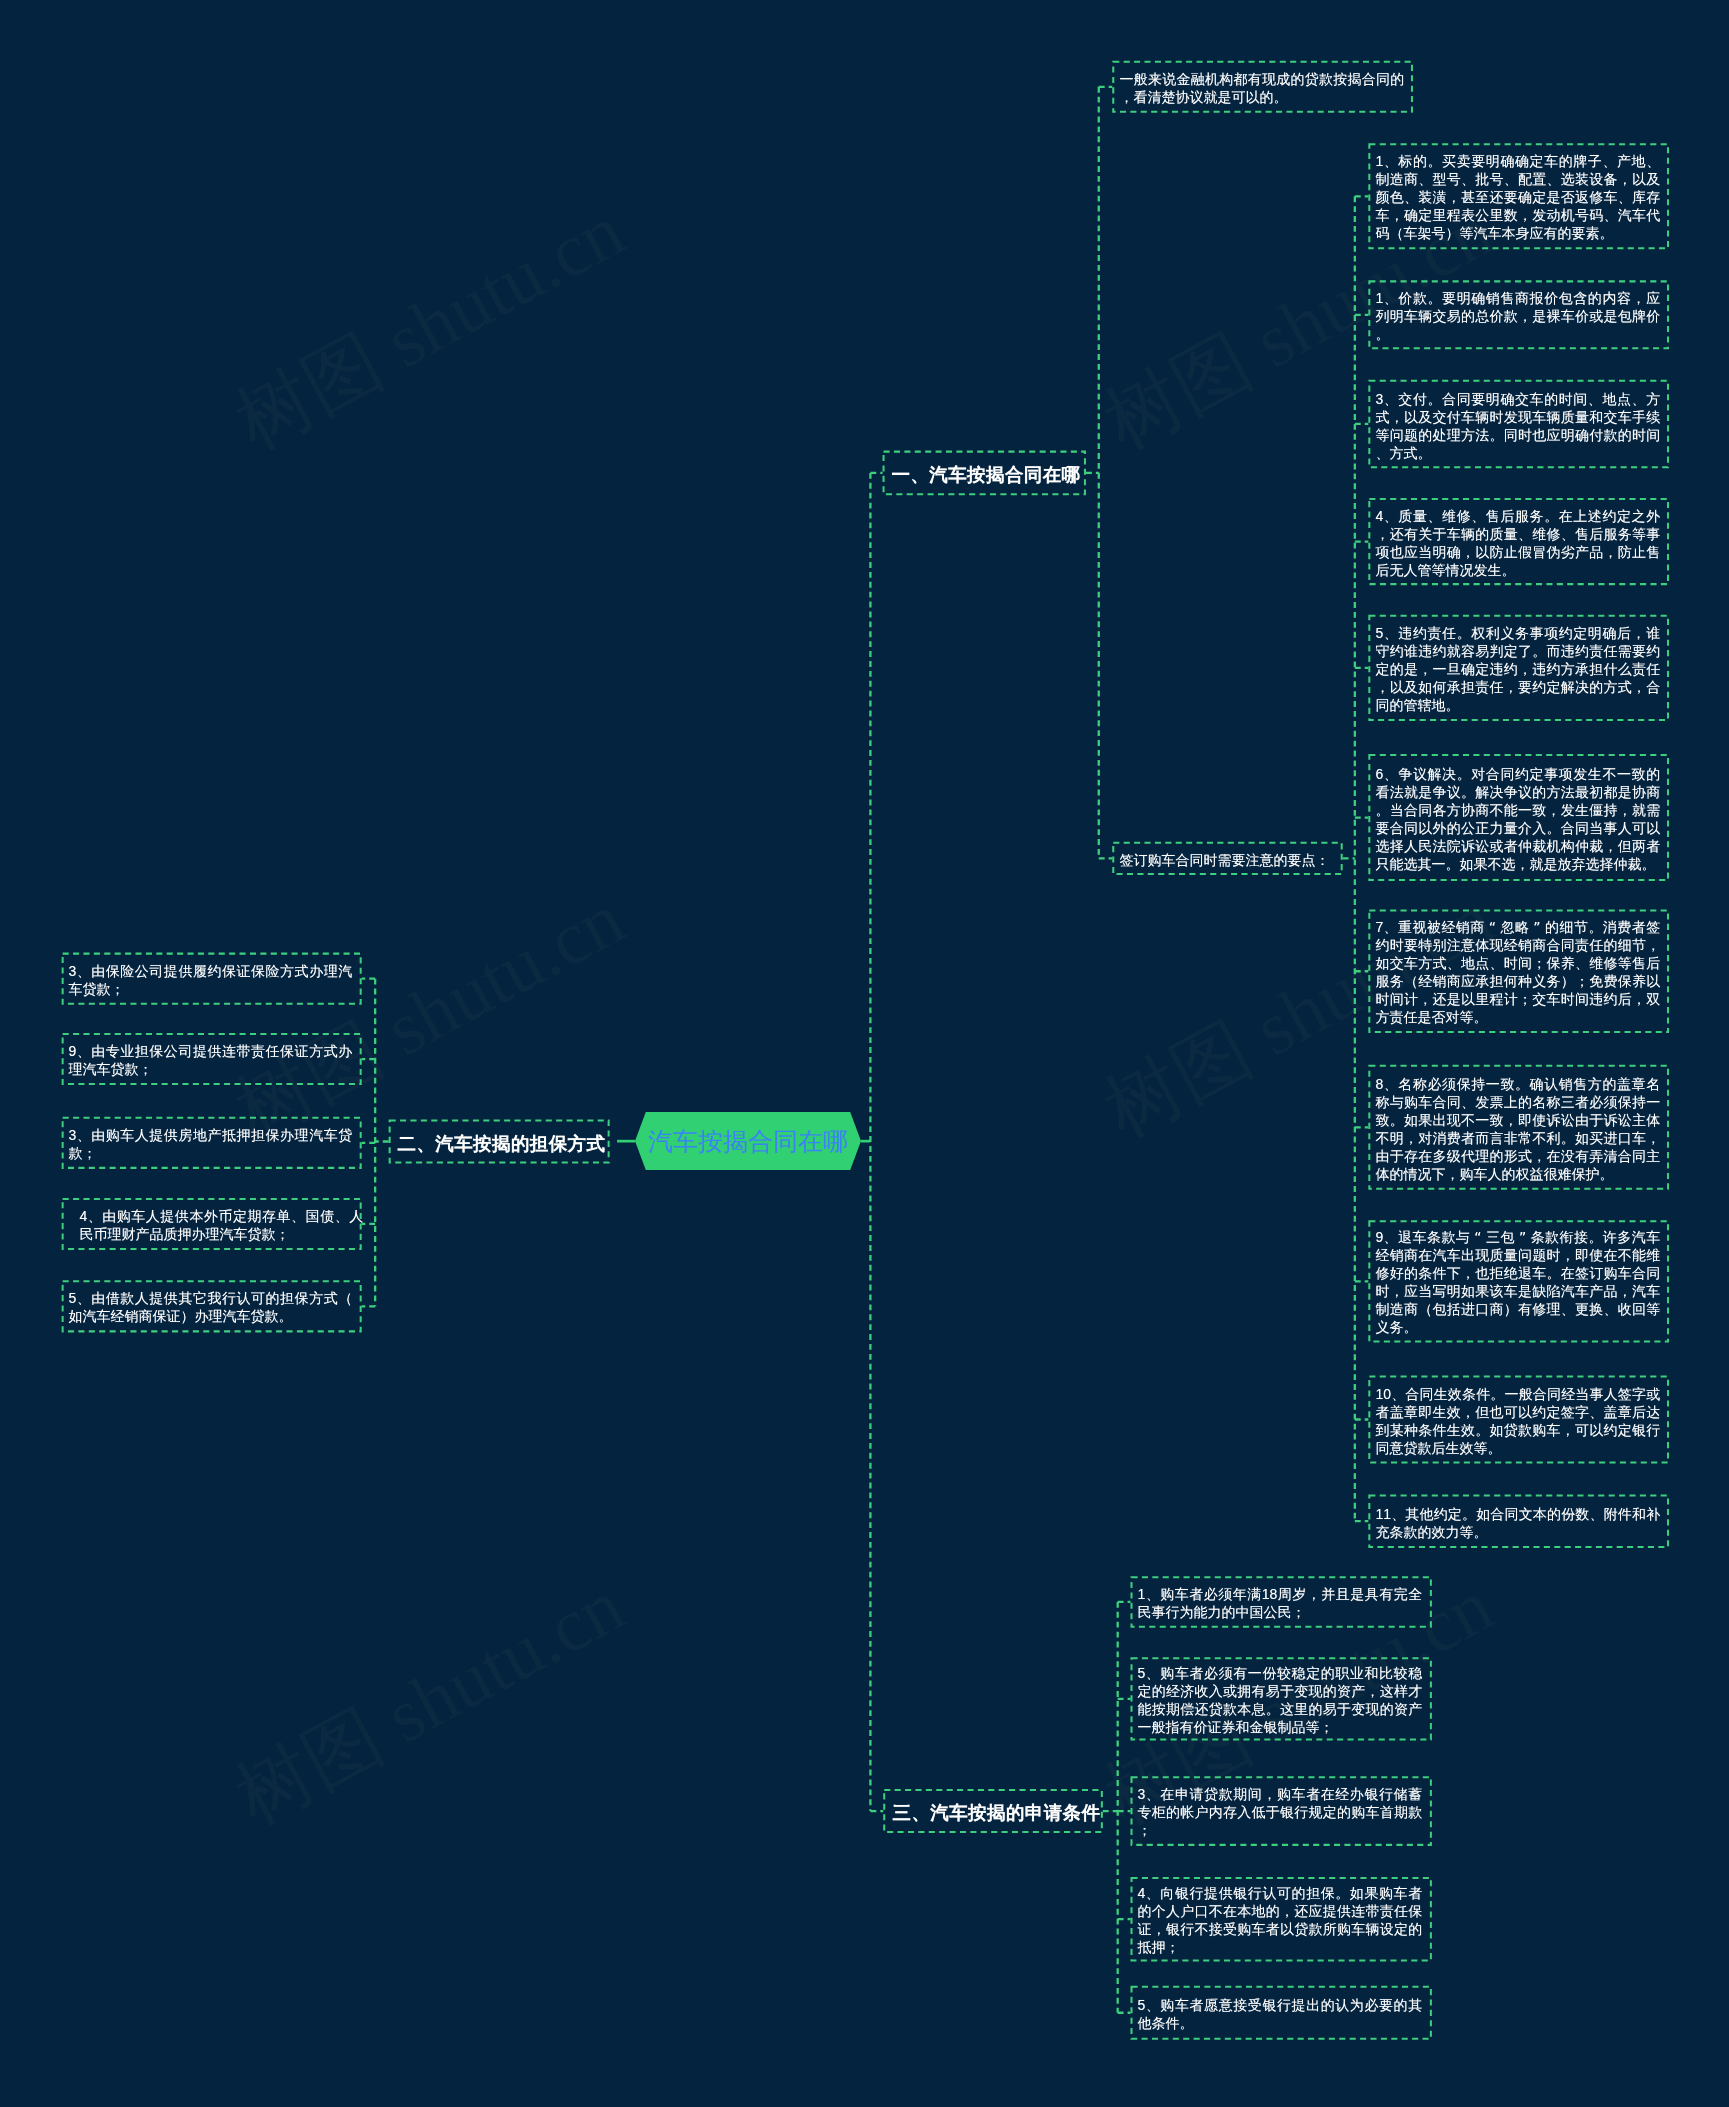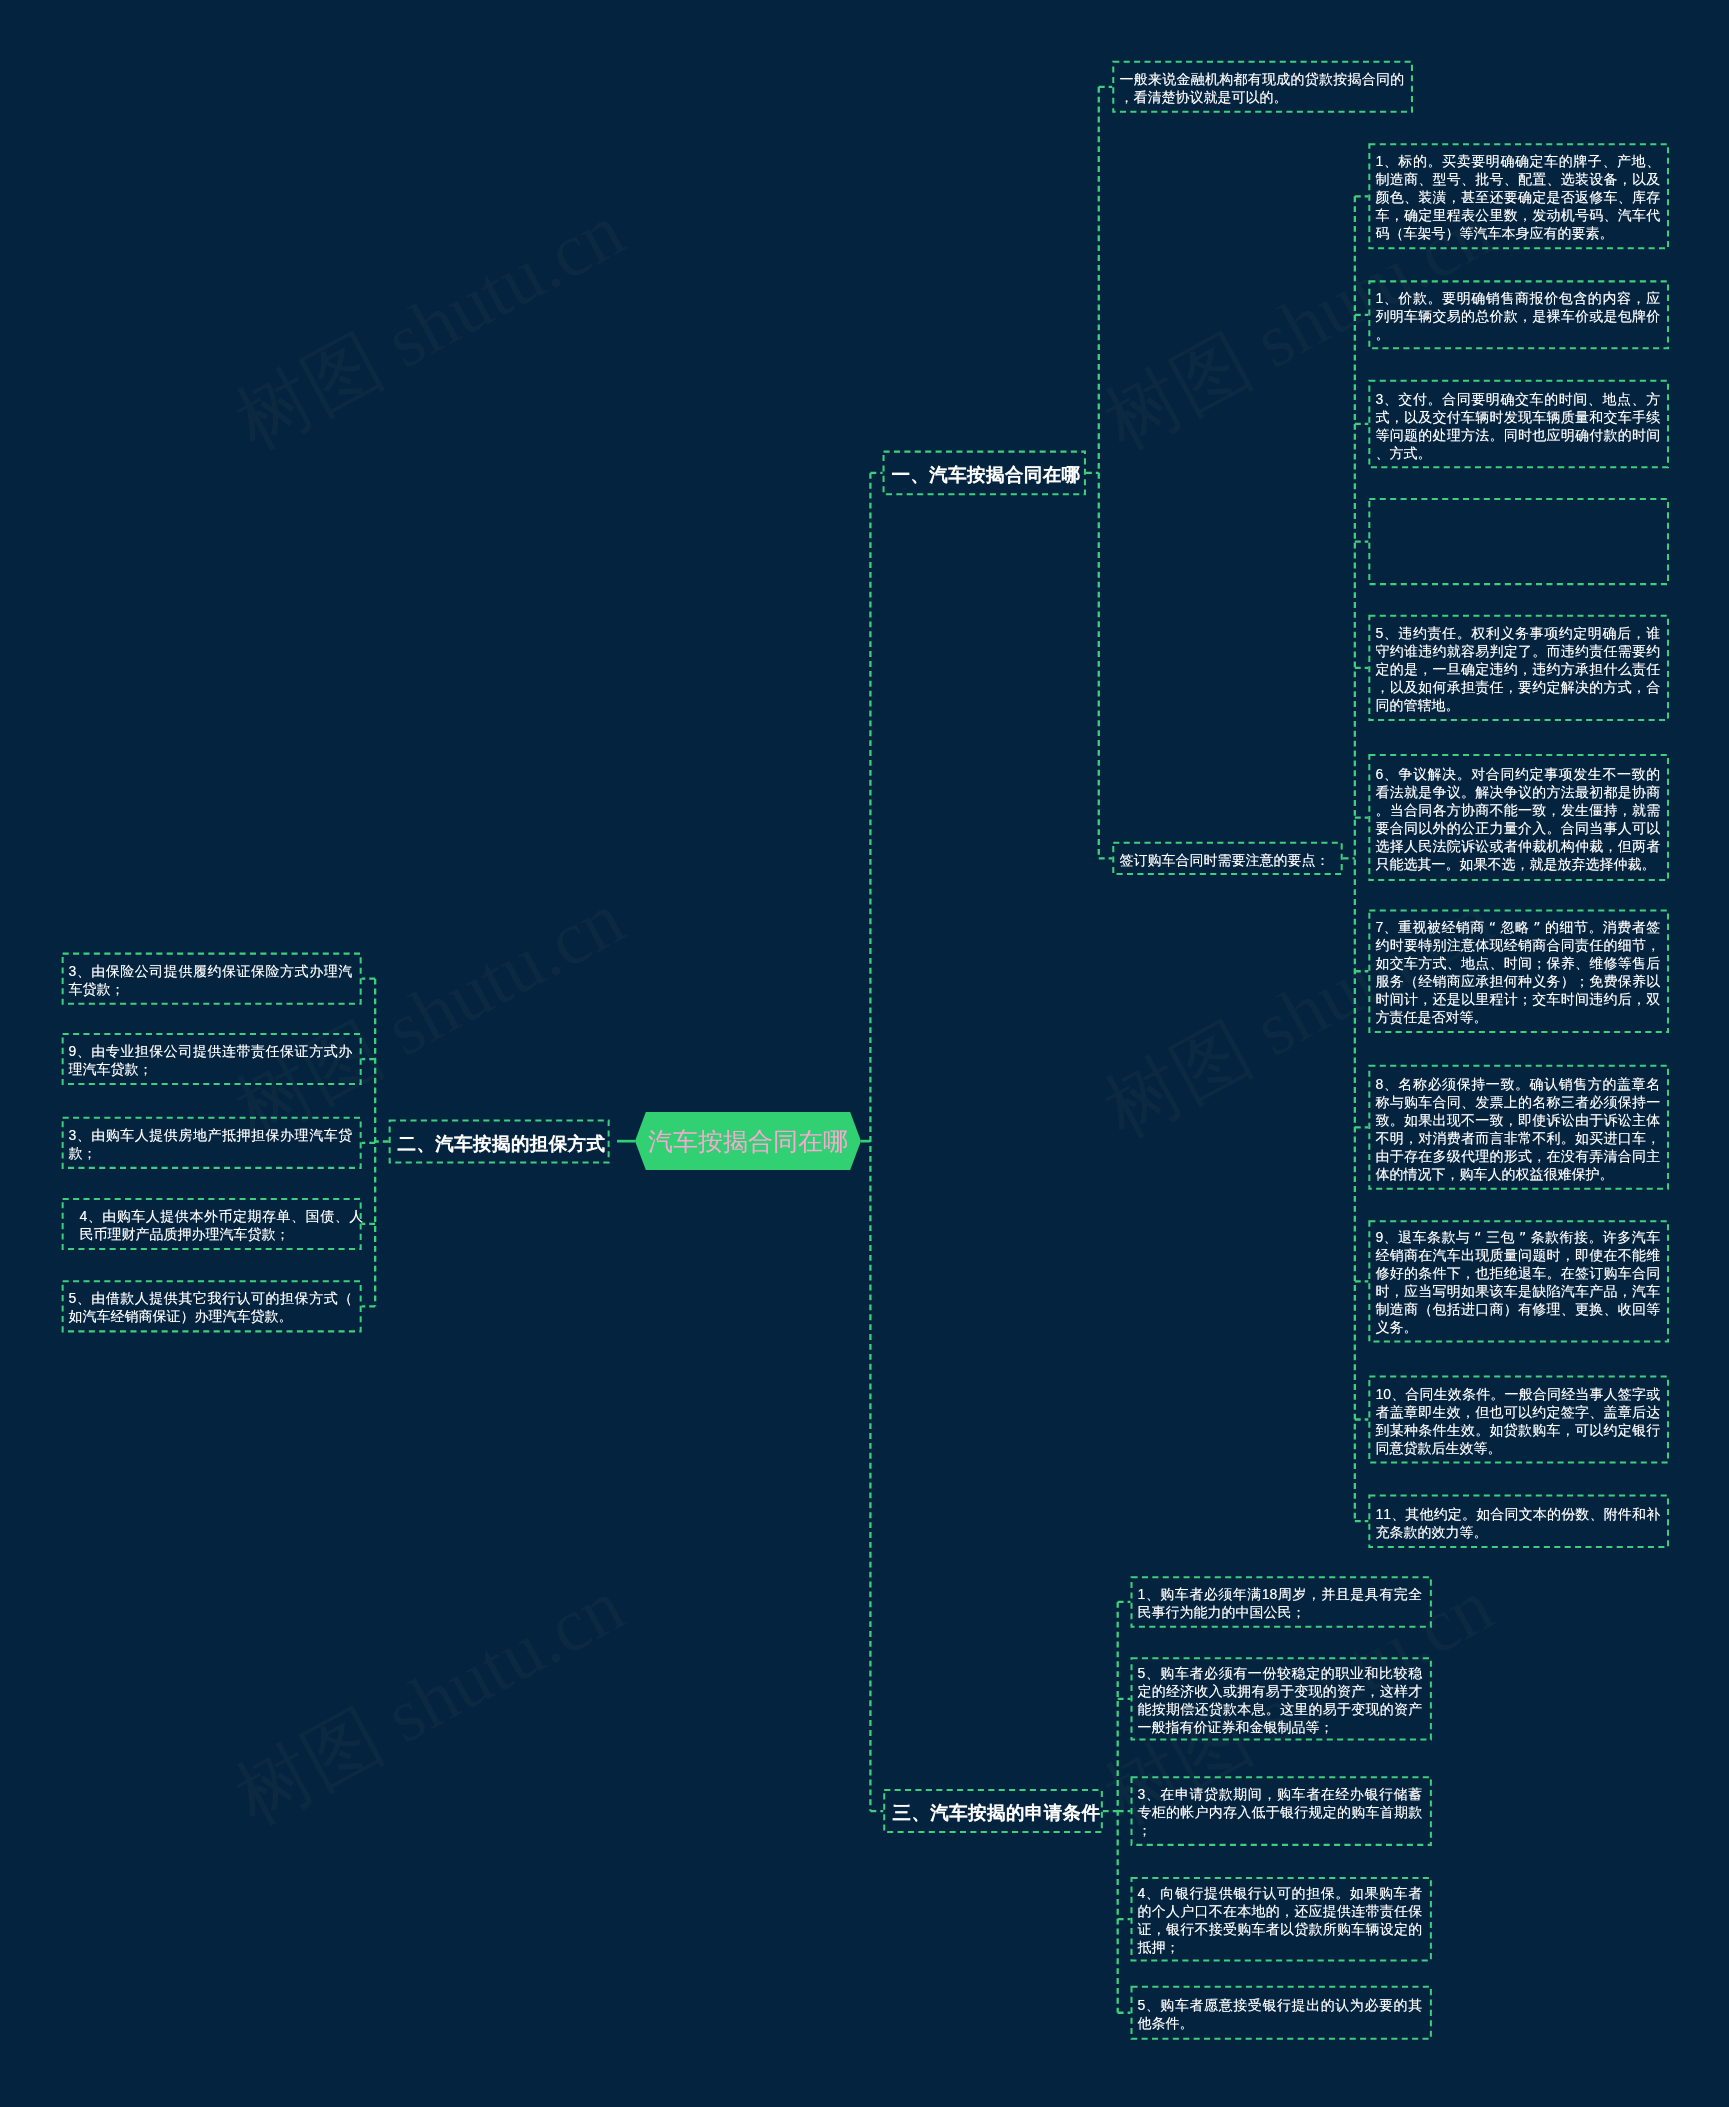--- a/index.html
+++ b/index.html
@@ -15,21 +15,21 @@
 .nd .t{font-size:14px;line-height:18px;padding:2px 8.8px 0 7.4px;width:100%;
        box-sizing:border-box;text-align:justify;text-justify:inter-ideograph;
        line-break:anywhere;text-align-last:left;text-shadow:0 0 0.7px rgba(255,255,255,.5);}
 
 .fw{font-family:"DejaVu Sans",sans-serif;padding:0 4px;}
 .hdr .t{white-space:nowrap;text-align:left;font-size:18.5px;letter-spacing:0.4px;line-height:26px;padding-left:9.5px;padding-top:3.4px;font-weight:bold;}
 .sub .t{white-space:nowrap;text-align:left;font-size:14px;line-height:18px;padding-left:7.4px;}
 .root{z-index:3;justify-content:center;}
 .root .hex{position:absolute;inset:0;background:#31D072;
   clip-path:polygon(10.8px 0, calc(100% - 10.8px) 0, 100% 50%, calc(100% - 10.8px) 100%, 10.8px 100%, 0 50%);}
-.root .t{position:relative;z-index:2;font-size:25px;color:#f9a8d4;white-space:nowrap;}
+.root .t{position:relative;z-index:2;font-size:25px;color:#3b82f6;white-space:nowrap;}
 </style>
 </head>
 <body>
 
 <div id="stage">
 <div id="wmlayer">
 
 <div class="wm" style="left:218px;top:384px">树图 shutu.cn</div>
 <div class="wm" style="left:1087px;top:384px">树图 shutu.cn</div>
 <div class="wm" style="left:218px;top:1072px">树图 shutu.cn</div>
@@ -122,20 +122,23 @@
     </div>
 <div class="node nd" style="left:1368px;top:143px;width:301px;height:106px">
       <span class="t">1、标的。买卖要明确确定车的牌子、产地、制造商、型号、批号、配置、选装设备，以及颜色、装潢，甚至还要确定是否返修车、库存车，确定里程表公里数，发动机号码、汽车代码（车架号）等汽车本身应有的要素。</span>
     </div>
 <div class="node nd" style="left:1368px;top:280px;width:301px;height:69px">
       <span class="t">1、价款。要明确销售商报价包含的内容，应列明车辆交易的总价款，是裸车价或是包牌价。</span>
     </div>
 <div class="node nd" style="left:1368px;top:380px;width:301px;height:89px">
       <span class="t">3、交付。合同要明确交车的时间、地点、方式，以及交付车辆时发现车辆质量和交车手续等问题的处理方法。同时也应明确付款的时间、方式。</span>
     </div>
+<div class="node nd" style="left:1368px;top:498px;width:301px;height:87px">
+      <span class="t">4、质量、维修、售后服务。在上述约定之外，还有关于车辆的质量、维修、售后服务等事项也应当明确，以防止假冒伪劣产品，防止售后无人管等情况发生。</span>
+    </div>
 <div class="node nd" style="left:1368px;top:615px;width:301px;height:106px">
       <span class="t">5、违约责任。权利义务事项约定明确后，谁守约谁违约就容易判定了。而违约责任需要约定的是，一旦确定违约，违约方承担什么责任，以及如何承担责任，要约定解决的方式，合同的管辖地。</span>
     </div>
 <div class="node nd" style="left:1368px;top:754px;width:301px;height:127px">
       <span class="t">6、争议解决。对合同约定事项发生不一致的看法就是争议。解决争议的方法最初都是协商。当合同各方协商不能一致，发生僵持，就需要合同以外的公正力量介入。合同当事人可以选择人民法院诉讼或者仲裁机构仲裁，但两者只能选其一。如果不选，就是放弃选择仲裁。</span>
     </div>
 <div class="node nd" style="left:1368px;top:909px;width:301px;height:124px">
       <span class="t">7、重视被经销商<span class="fw">“</span>忽略<span class="fw">”</span>的细节。消费者签约时要特别注意体现经销商合同责任的细节，如交车方式、地点、时间；保养、维修等售后服务（经销商应承担何种义务）；免费保养以时间计，还是以里程计；交车时间违约后，双方责任是否对等。</span>
     </div>
 <div class="node nd" style="left:1368px;top:1065px;width:301px;height:125px">

